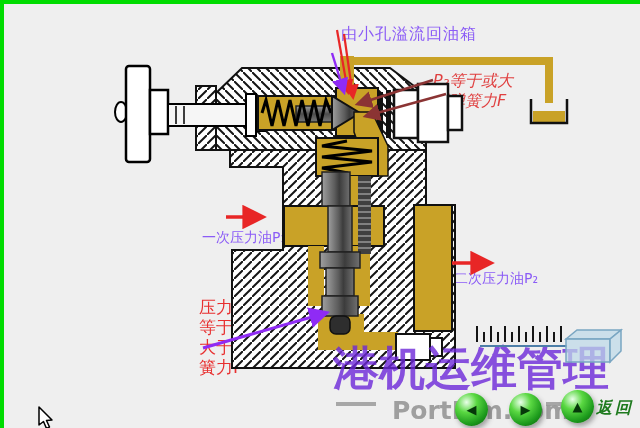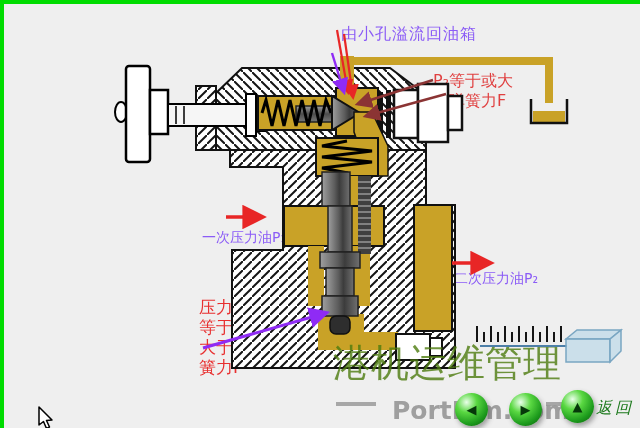--- a/index.html
+++ b/index.html
@@ -8,48 +8,48 @@
     background:#efefef;
     font-family:"DejaVu Sans",sans-serif;
   }
   .border-top{position:absolute;left:0;top:0;width:640px;height:4px;background:#00DC00;z-index:6;}
   .border-left{position:absolute;left:0;top:0;width:4px;height:428px;background:#00DC00;z-index:6;}
   .diagram-svg{position:absolute;left:0;top:0;z-index:1;}
   .overlay-svg{position:absolute;left:0;top:0;z-index:3;}
   .label{position:absolute;white-space:nowrap;line-height:1.2;}
   .lbl-red{color:#8b5cf6;}
   .lbl-overflow{left:341px;top:24px;font-size:16px;letter-spacing:1px;}
-  .lbl-p2{left:433px;top:71px;font-size:16px;line-height:20px;color:#E04040;}
+  .lbl-p2{left:433px;top:71px;font-size:16px;line-height:20px;color:#E04040;font-style:italic;}
   .lbl-inlet{left:202px;top:229px;font-size:14px;}
   .lbl-outlet{left:454px;top:270px;font-size:14px;text-align:right;}
   .lbl-pdiff{left:199px;top:297px;font-size:17px;line-height:20px;color:#E83030;}
   .watermark-cn{
     position:absolute;left:333px;top:338px;z-index:2;
-    font-size:38px;font-weight:normal;color:#4d7c0f;opacity:.8;letter-spacing:0px;
+    font-size:46px;font-weight:bold;color:#6d28d9;opacity:.8;letter-spacing:0px;
   }
   .site-text{
     position:absolute;left:392px;top:396px;z-index:2;
     font-size:25px;font-weight:bold;color:#979797;opacity:.9;
   }
   .site-dash{position:absolute;height:4px;background:#9a9a9a;opacity:.85;z-index:2;}
   .dash-l{left:336px;top:402px;width:40px;}
   .dash-r{left:546px;top:402px;width:26px;}
   .nav-btn{
     position:absolute;width:33px;height:33px;border-radius:50%;z-index:4;
     background:radial-gradient(circle at 35% 28%, #eaffea 0%, #5ad842 32%, #1c9a1c 68%, #0a520a 100%);
     box-shadow:2px 3px 5px rgba(60,60,60,.45);
     display:flex;align-items:center;justify-content:center;
     color:#06380a;font-size:13px;cursor:pointer;
   }
   .btn-prev{left:455px;top:393px;}
   .btn-next{left:509px;top:393px;}
   .btn-menu{left:561px;top:390px;}
   .return-label{
     position:absolute;left:596px;top:398px;z-index:5;
-    font-family:"DejaVu Serif",serif;font-style:italic;font-weight:normal;
+    font-family:"DejaVu Serif",serif;font-style:italic;font-weight:bold;
     font-size:16px;color:#1e7a1e;letter-spacing:3px;
   }
   .cursor{position:absolute;left:37px;top:406px;z-index:7;}
 </style>
 </head>
 <body>
 
 <div class="stage">
   <div class="border-top"></div>
   <div class="border-left"></div>

